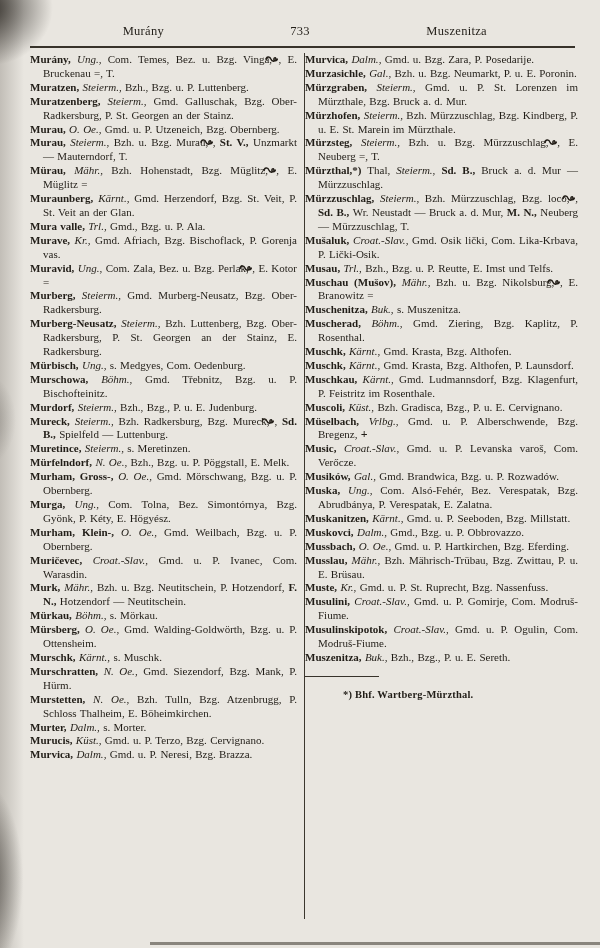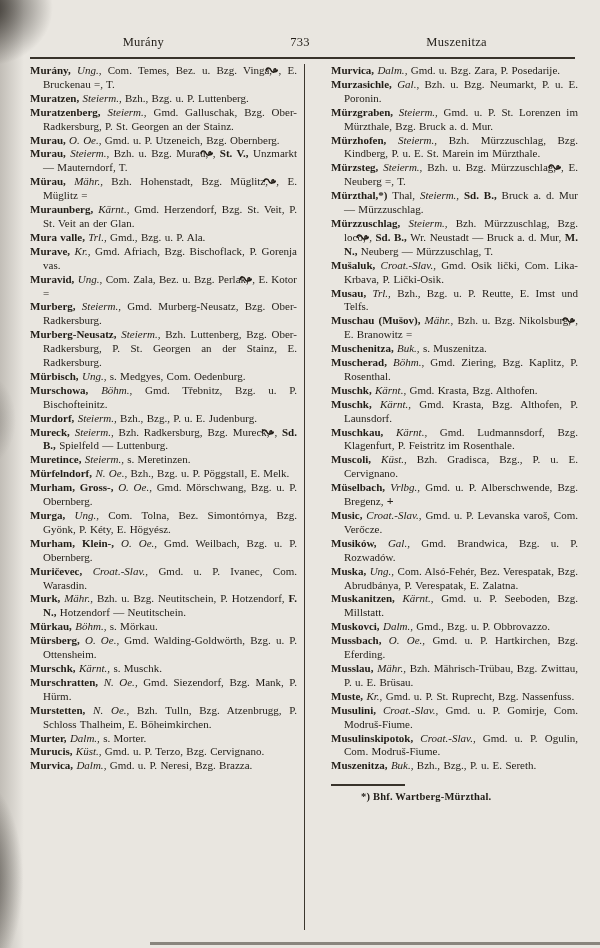--- a/index.html
+++ b/index.html
@@ -9,34 +9,34 @@
     background:
       radial-gradient(90px 80px at -12px 8px, rgba(30,26,21,.85), rgba(30,26,21,0) 72%),
       radial-gradient(55px 130px at -18px 880px, rgba(30,26,21,.7), rgba(30,26,21,0) 75%),
       radial-gradient(40px 60px at -14px 420px, rgba(30,26,21,.28), rgba(30,26,21,0) 75%),
       linear-gradient(90deg, rgba(55,48,38,.22), rgba(55,48,38,0) 4%),
       #e9e6e0;
   }
   .scan-edge-bottom{position:absolute;left:150px;right:0;bottom:3px;height:3px;
     background:rgba(58,52,43,.55);filter:blur(.7px);}
   .header{display:grid;grid-template-columns:1fr 1fr 1fr;width:470px;margin:0 auto;
-    padding-top:35px;text-align:center;font-size:12.5px;letter-spacing:.3px;}
+    padding-top:24px;text-align:center;font-size:12.5px;letter-spacing:.3px;}
   .header-rule{height:2px;background:#38332b;margin:7px 25px 0 30px;}
   .columns{display:flex;margin:5px 22px 0 30px;min-height:866px;}
   .col{width:50%;box-sizing:border-box;}
   .col-left{padding-right:7px;}
-  .col-right{border-left:1px solid #3c372e;padding-left:26px;}
+  .col-right{border-left:1px solid #3c372e;padding-left:0;}
   p.entry{margin:0;font-size:11px;line-height:13.9px;text-align:justify;
     text-indent:-13px;padding-left:13px;word-spacing:.6px;}
   p.entry span.b{font-weight:bold;}
   p.entry span.i{font-style:italic;}
   .horn{display:inline-block;vertical-align:-1px;line-height:0;}
   .cross{font-weight:bold;font-size:12px;}
   .footnote-rule{width:74px;height:1.5px;background:#38332b;margin:11px 0 5px 0;}
-  p.footnote{margin:4px;font-size:10.5px;font-weight:bold;padding-left:26px;
+  p.footnote{margin:12px;font-size:10.5px;font-weight:bold;padding-left:26px;
     letter-spacing:.2px;}
 </style>
 </head>
 <body>
 
 <div class="header">
   <span>Murány</span>
   <span>733</span>
   <span>Muszenitza</span>
 </div>

